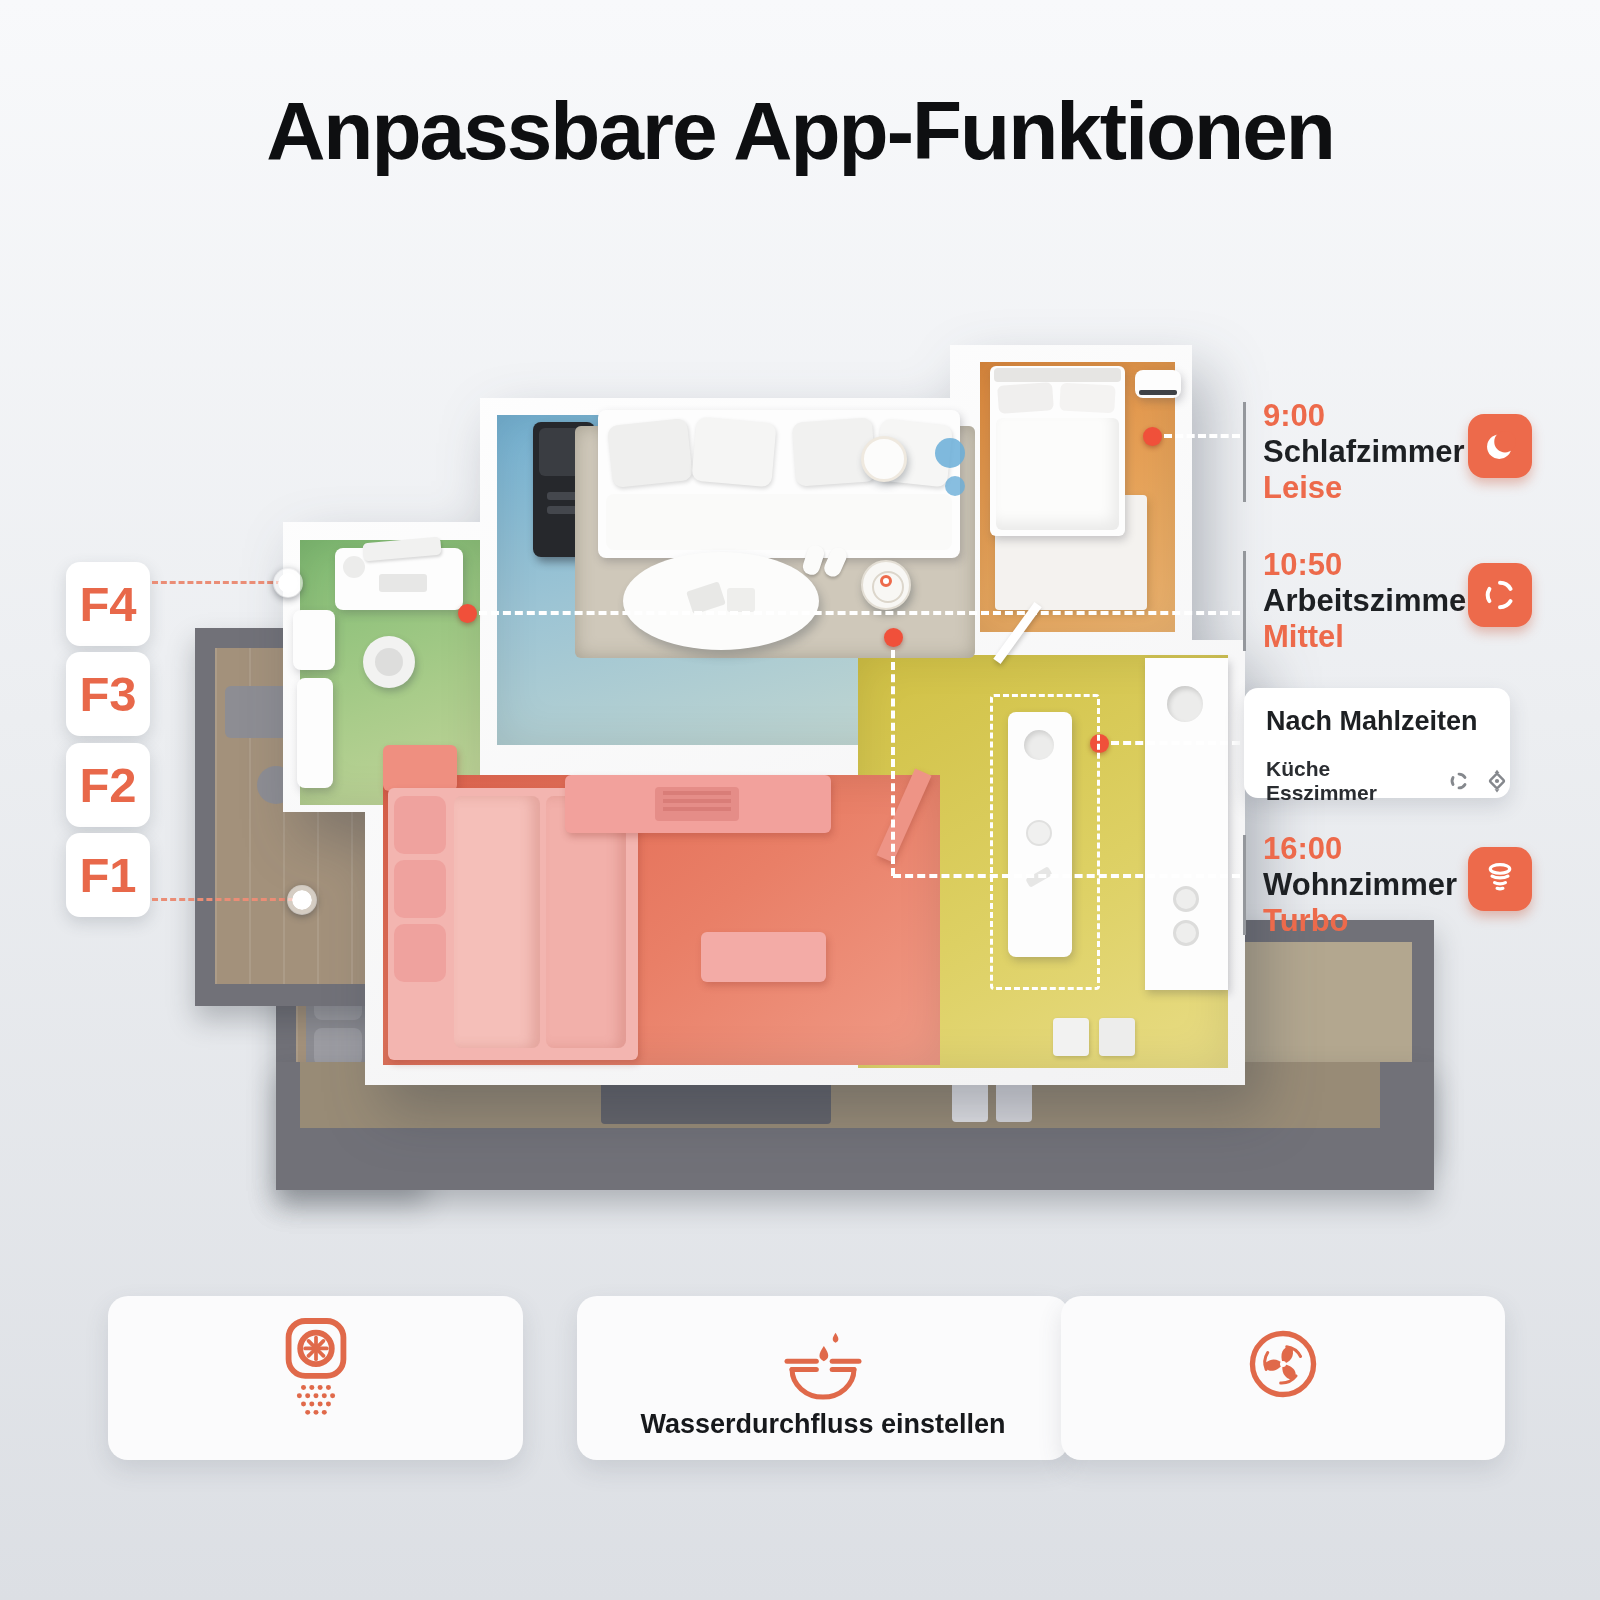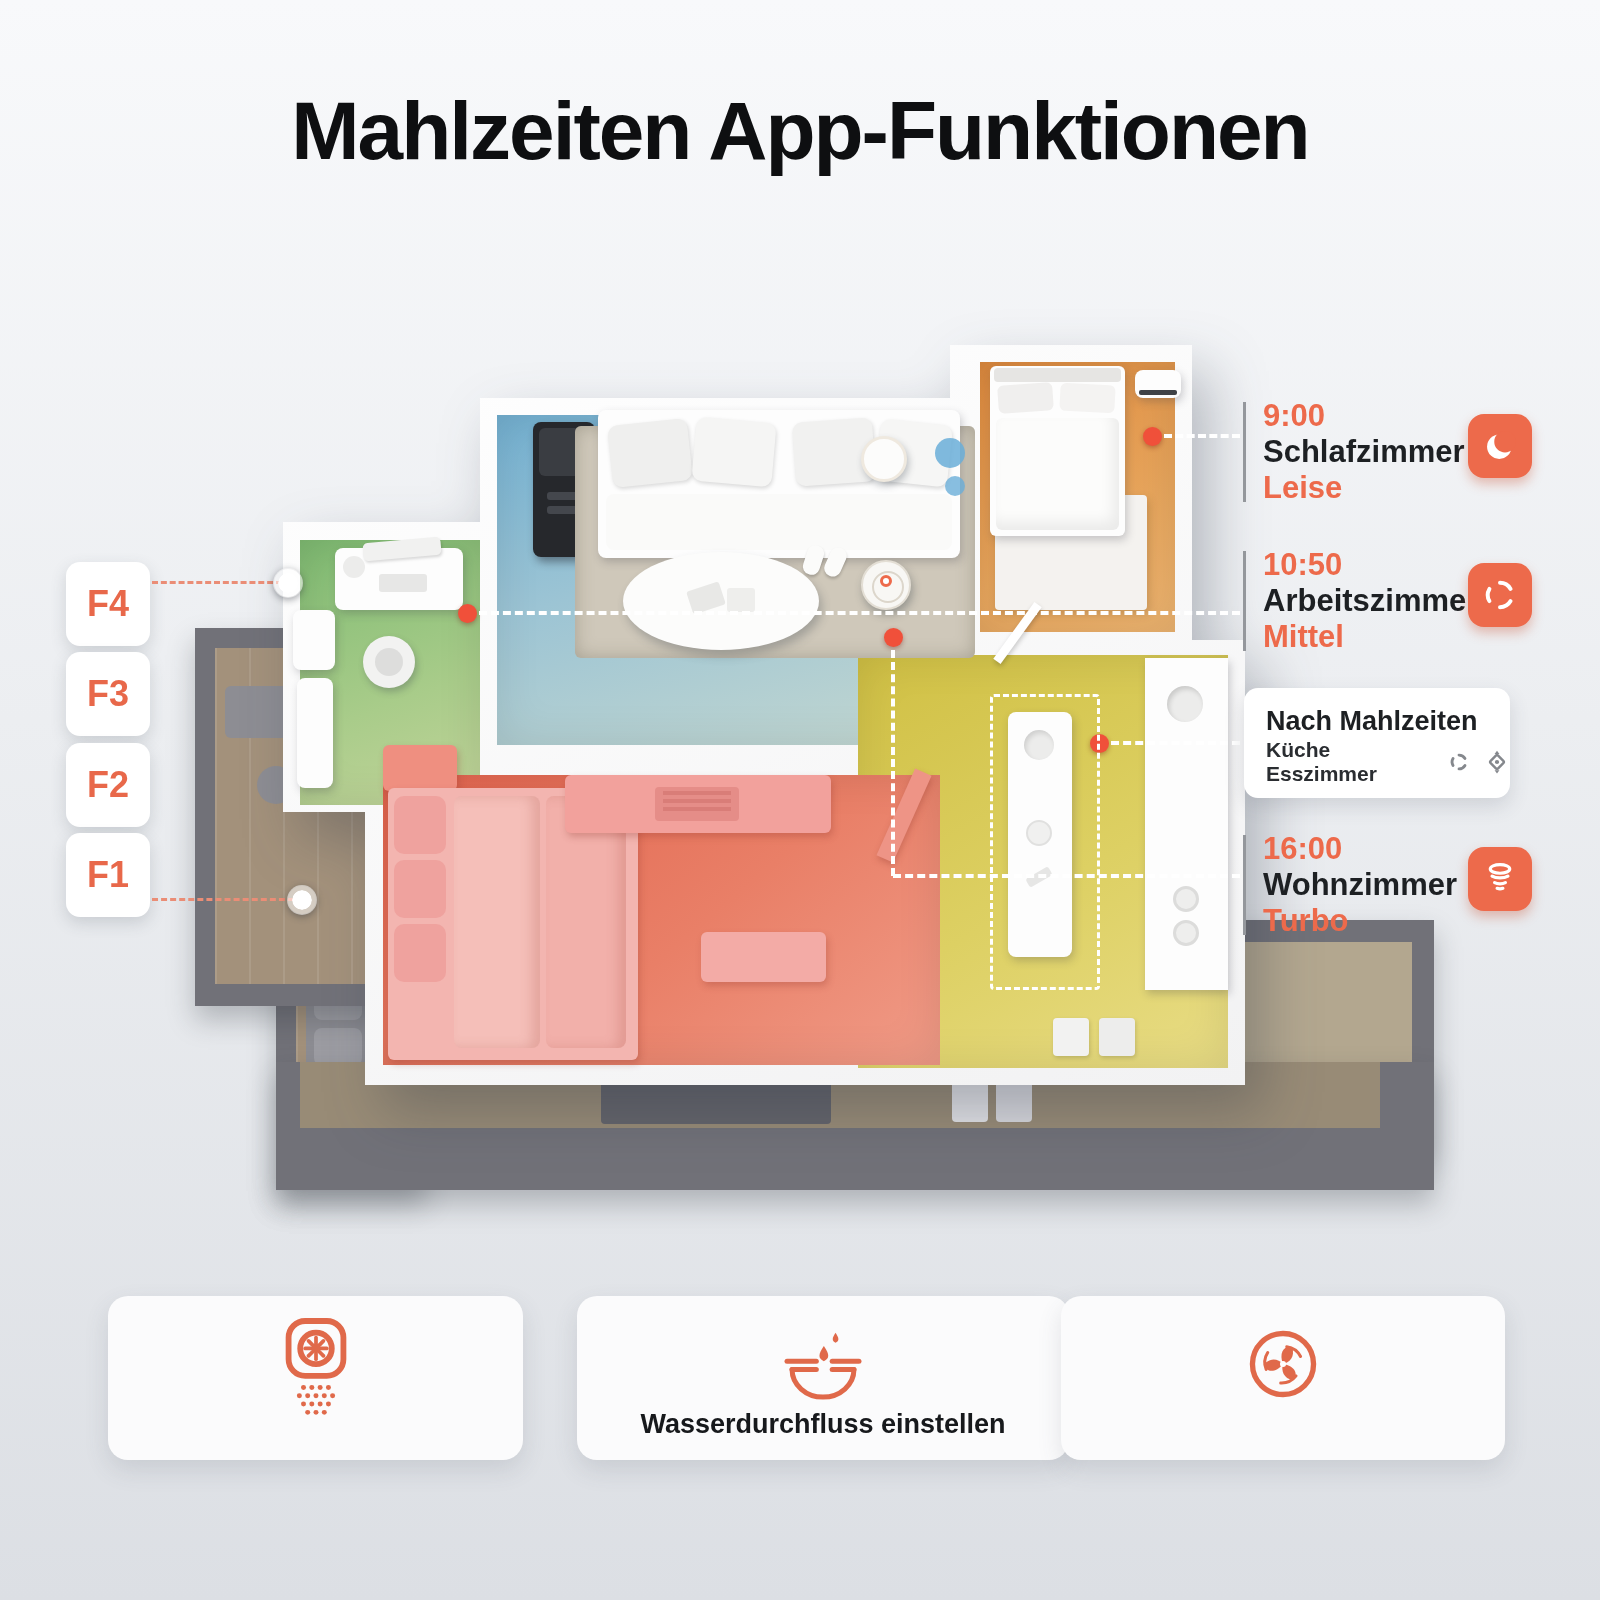--- a/index.html
+++ b/index.html
@@ -44,45 +44,45 @@
   .dot-red{width:19px;height:19px;border-radius:50%;background:#f0503a;box-shadow:0 2px 5px rgba(120,30,20,.4);}
   .dot-white{width:20px;height:20px;border-radius:50%;background:#ffffff;
     border:5px solid rgba(255,255,255,.55);background-clip:padding-box;
     box-shadow:0 2px 7px rgba(50,55,65,.45);}
   .zone-rect{border:3px dashed #ffffff;border-radius:4px;}
   .nogo-label{color:#ffffff;font-size:42px;font-weight:800;letter-spacing:.5px;
     text-shadow:0 2px 4px rgba(150,55,40,.35);}
   
   .fchip{width:84px;height:84px;background:#ffffff;border-radius:14px;
     box-shadow:0 6px 16px rgba(60,70,85,.18);display:flex;align-items:center;justify-content:center;
-    font-size:36px;font-weight:800;color:#e8684a;}
+    font-size:49px;font-weight:800;color:#e8684a;}
   
   .cbar{width:3px;background:#94979c;}
   .ctext{line-height:36px;font-size:31px;}
   .ctime{color:#ed6a4b;font-weight:700;}
   .croom{color:#1d2023;font-weight:700;}
   .cmode{color:#ed6a4b;font-weight:600;}
   .cicon{width:64px;height:64px;border-radius:16px;background:#ed6a4b;
     box-shadow:0 6px 12px rgba(200,80,50,.35);display:flex;align-items:center;justify-content:center;}
   .meal-card{width:266px;height:110px;background:#ffffff;border-radius:14px;
     box-shadow:0 8px 20px rgba(60,70,85,.16);padding:18px 0 0 22px;box-sizing:border-box;}
   .meal-title{font-size:27px;font-weight:700;color:#1d2023;}
-  .meal-row{margin-top:1px;display:flex;align-items:center;gap:12px;
+  .meal-row{margin-top:20px;display:flex;align-items:center;gap:12px;
     font-size:21px;font-weight:700;color:#2a2d31;}
   
   .fcard{background:#fbfbfc;border-radius:20px;box-shadow:0 10px 24px rgba(70,80,95,.14);
     display:flex;flex-direction:column;align-items:center;justify-content:flex-end;
     padding-bottom:20px;box-sizing:border-box;}
   .fcard-label{font-size:27px;font-weight:700;color:#17191c;white-space:nowrap;}
   .fcard-icon{position:absolute;top:20px;left:50%;transform:translateX(-50%);}
 </style>
 </head>
 <body>
 
-<div class="abs title">Mahlzeiten App-Funktionen</div>
+<div class="abs title">Anpassbare App-Funktionen</div>
 
 <div class="abs gwall" style="left:1172px;top:920px;width:262px;height:230px;">
   <div class="abs gfloor planks" style="left:22px;top:22px;right:22px;bottom:26px;background:#b3a78f;"></div>
   <div class="abs" style="left:60px;top:150px;width:40px;height:52px;background:#dddde1;border-radius:4px;"></div>
   <div class="abs" style="left:110px;top:150px;width:40px;height:52px;background:#d4d4d9;border-radius:4px;"></div>
 </div>
 <div class="abs gwall" style="left:276px;top:872px;width:150px;height:318px;">
   <div class="abs gfloor planks" style="left:20px;top:20px;right:0;bottom:24px;"></div>
 </div>
 <div class="abs gfurn" style="left:306px;top:928px;width:225px;height:175px;">

